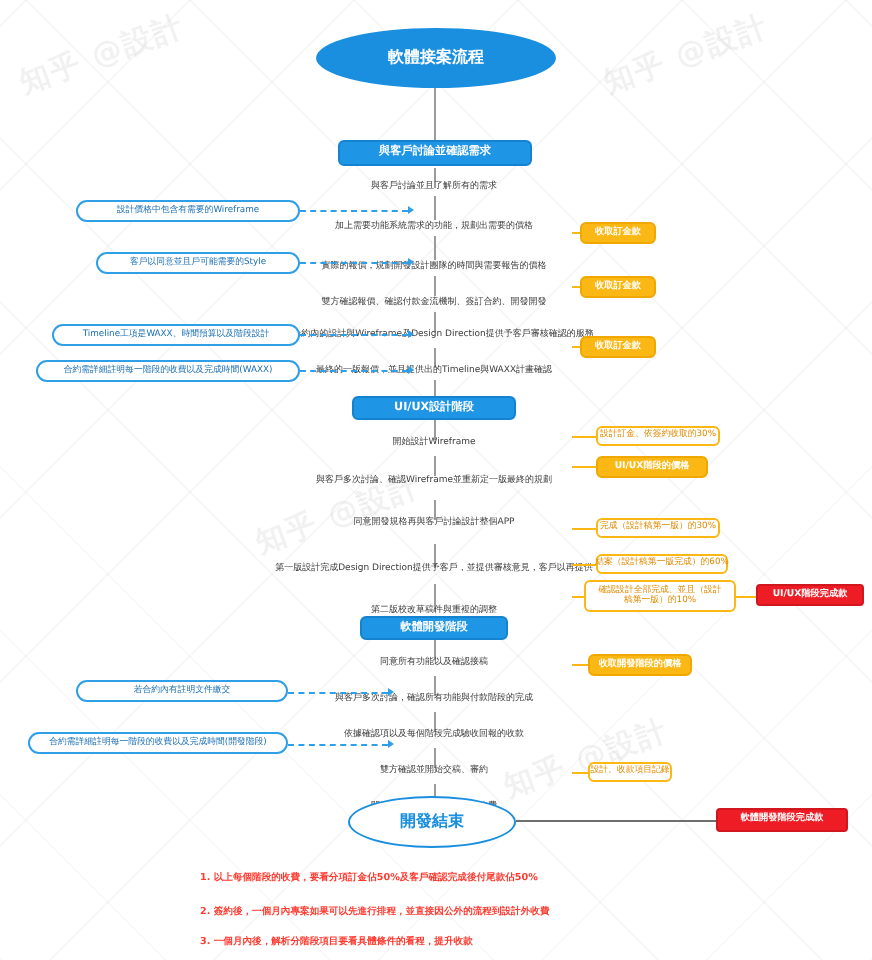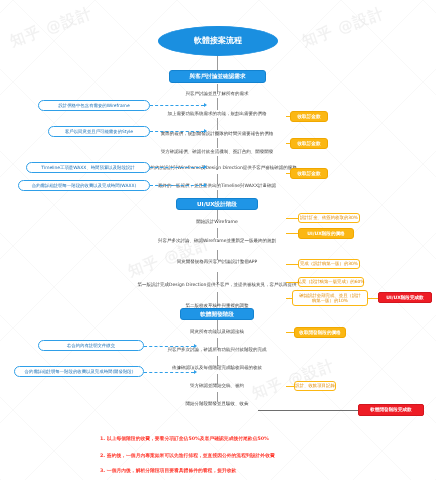--- a/index.html
+++ b/index.html
@@ -143,21 +143,21 @@
   <div class="ln v" style="left:217px;top:228px;height:10px;"></div>
   <div class="ln v" style="left:217px;top:250px;height:10px;"></div>
   <div class="ln v" style="left:217px;top:272px;height:12px;"></div>
   <div class="ln v" style="left:217px;top:292px;height:14px;"></div>
   <div class="ln v" style="left:217px;top:320px;height:10px;"></div>
   <div class="ln v" style="left:217px;top:338px;height:10px;"></div>
   <div class="ln v" style="left:217px;top:356px;height:10px;"></div>
   <div class="ln v" style="left:217px;top:374px;height:10px;"></div>
   <div class="ln v" style="left:217px;top:392px;height:10px;"></div>
 
-  <div class="node ellipse filled" style="left:158px;top:26px;width:120px;height:30px;">軟體接案流程</div>
+  <div class="node ellipse filled" style="left:158px;top:14px;width:120px;height:30px;">軟體接案流程</div>
 
   <div class="node bluebar" style="left:169px;top:70px;width:97px;height:13px;">與客戶討論並確認需求</div>
 
   <div class="node plaintext" style="left:142px;top:90px;width:150px;height:8px;">與客戶討論並且了解所有的需求</div>
   <div class="node plaintext" style="left:132px;top:110px;width:170px;height:8px;">加上需要功能系統需求的功能，規劃出需要的價格</div>
   <div class="node plaintext" style="left:127px;top:130px;width:180px;height:8px;">實際的報價，規劃開發設計團隊的時間與需要報告的價格</div>
   <div class="node plaintext" style="left:127px;top:148px;width:180px;height:8px;">雙方確認報價、確認付款金流機制、簽訂合約、開發開發</div>
   <div class="node plaintext" style="left:124px;top:164px;width:186px;height:8px;">簽訂合約內的設計與Wireframe及Design Direction提供予客戶審核確認的服務</div>
   <div class="node plaintext" style="left:134px;top:182px;width:166px;height:8px;">最終的一版報價，並且提供出的Timeline與WAXX計畫確認</div>
   <div class="node plaintext" style="left:150px;top:198px;width:134px;height:8px;">客戶端確認並且確認最終的報價</div>
@@ -227,20 +227,21 @@
   <div class="dash-b" style="left:144px;top:346px;width:50px;"></div>
   <div class="arrow right" style="left:194px;top:344px;"></div>
 
   <div class="node bluepill" style="left:14px;top:366px;width:130px;height:11px;">合約需詳細註明每一階段的收費以及完成時間(開發階段)</div>
   <div class="dash-b" style="left:144px;top:372px;width:50px;"></div>
   <div class="arrow right" style="left:194px;top:370px;"></div>
 
   <div class="ln h orange" style="left:286px;top:386px;width:10px;"></div>
   <div class="node orangebox" style="left:294px;top:381px;width:42px;height:10px;">設計、收款項目記錄</div>
 
+  <div class="node ellipse" style="left:174px;top:398px;width:84px;height:26px;">開發結束</div>
   <div class="ln dark" style="left:258px;top:410px;width:104px;"></div>
   <div class="node redchip" style="left:358px;top:404px;width:66px;height:12px;">軟體開發階段完成款</div>
 
   <div class="footnote" style="left:100px;top:435px;">
     <span>1.</span>
     <span>以上每個階段的收費，要看分項訂金佔50%及客戶確認完成後付尾款佔50%</span>
   </div>
   <div class="footnote" style="left:100px;top:452px;">
     <span>2.</span>
     <span>簽約後，一個月內專案如果可以先進行排程，並直接因公外的流程到設計外收費</span>

